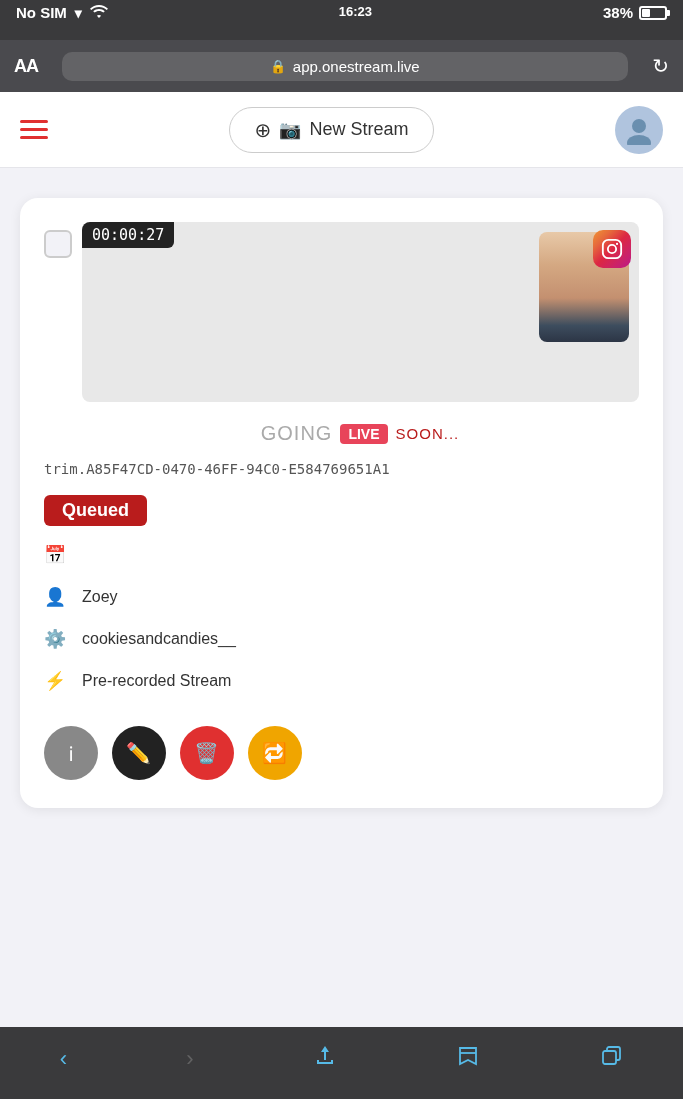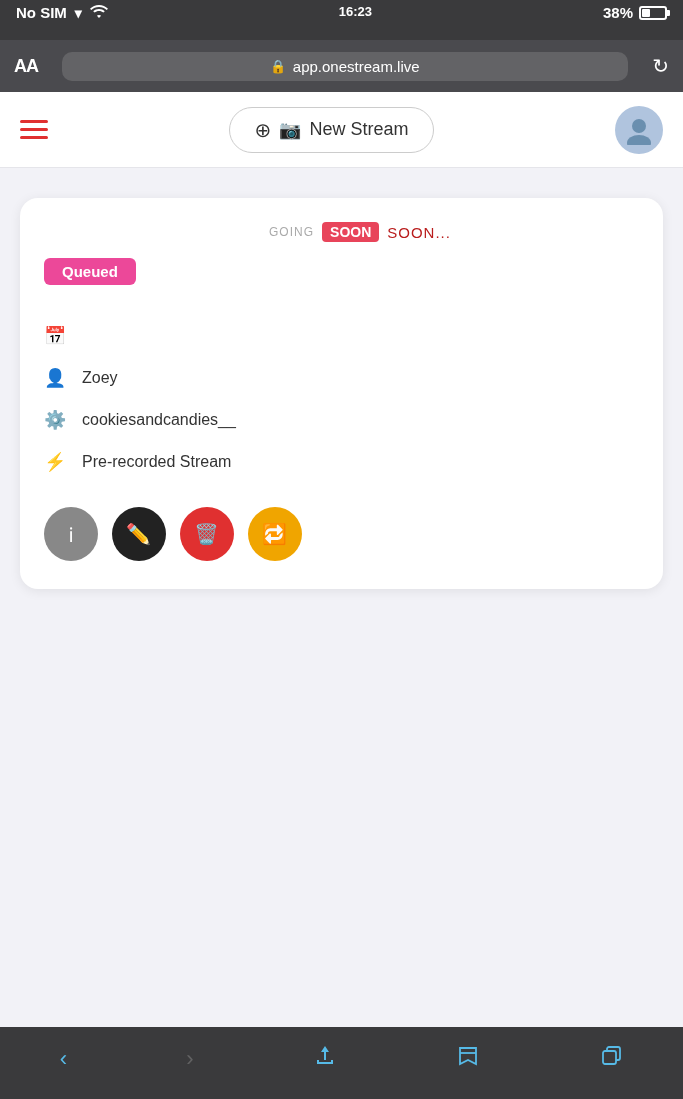--- a/index.html
+++ b/index.html
@@ -205,21 +205,21 @@
     .going-live {
       text-align: center;
       margin-bottom: 16px;
       display: flex;
       align-items: center;
       justify-content: center;
       gap: 8px;
     }
     .going-text {
       color: #aaa;
-      font-size: 12px;
+      font-size: 20px;
       font-weight: 500;
       letter-spacing: 1px;
       text-transform: uppercase;
       margin-left: 37px;
     }
     .live-badge {
       background: #e8445a;
       color: white;
       font-size: 14px;
       font-weight: 700;
@@ -239,27 +239,27 @@
       font-size: 14px;
       color: #555;
       margin-bottom: 18px;
       word-break: break-all;
       font-family: monospace;
     }
 
     
     .status-badge {
       display: inline-block;
-      background: #ec4899;
-      color: white;
-      font-size: 15px;
+      background: #b91c1c;
+      color: white;
+      font-size: 18px;
       font-weight: 600;
       padding: 5px 18px;
       border-radius: 6px;
-      margin-bottom: 30px;
+      margin-bottom: 8px;
     }
 
     
     .meta-list { list-style: none; margin-bottom: 24px; }
     .meta-list li {
       display: flex;
       align-items: center;
       gap: 16px;
       padding: 10px 0;
       font-size: 16px;
@@ -360,29 +360,47 @@
       </svg>
   </div>
 </div>
 
 <div class="spacer"></div>
 
 <div class="content">
   <div class="stream-card">
 
     
+    <div class="video-preview">
+      <div class="checkbox-area">
+        <div class="checkbox"></div>
+      </div>
+      <div class="video-thumb">
+        <div class="video-timestamp">00:00:27</div>
+        <div class="person-face"></div>
+        <div class="ig-badge">
+          <svg width="22" height="22" viewBox="0 0 24 24" fill="none">
+            <rect width="24" height="24" rx="6" fill="none"></rect>
+            <circle cx="12" cy="12" r="4.5" stroke="white" stroke-width="2"></circle>
+            <circle cx="17.5" cy="6.5" r="1.2" fill="white"></circle>
+            <rect x="2" y="2" width="20" height="20" rx="6" stroke="white" stroke-width="2" fill="none"></rect>
+          </svg>
+        </div>
+      </div>
+    </div>
 
     
     <div class="going-live">
       <span class="going-text">GOING</span>
-      <span class="live-badge">SOON</span>
+      <span class="live-badge">LIVE</span>
       <span class="soon-text">SOON...</span>
     </div>
 
     
+    <div class="stream-id">trim.A85F47CD-0470-46FF-94C0-E584769651A1</div>
 
     
     <div class="status-badge">Queued</div>
 
     
     <ul class="meta-list">
       <li>
         <span class="meta-icon">📅</span>
       </li>
       <li>

